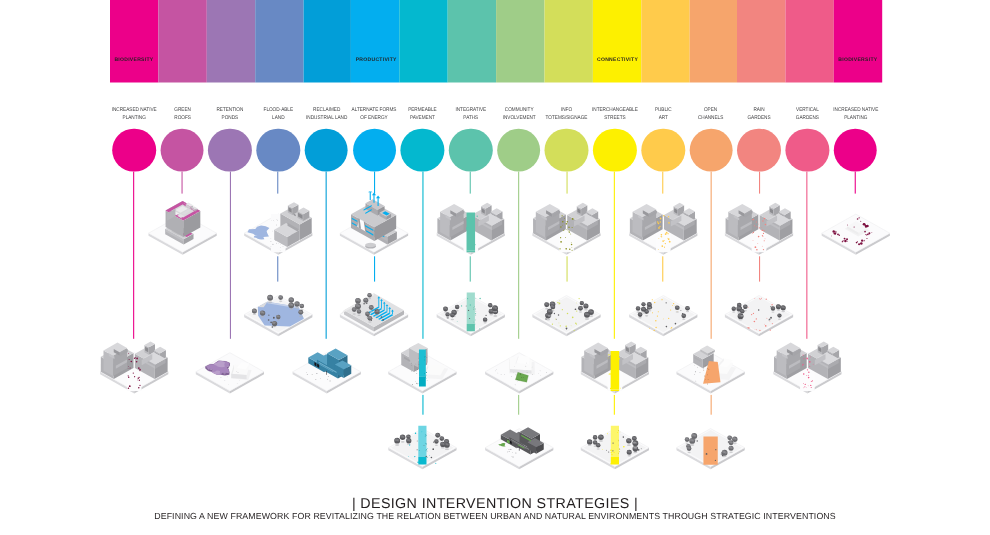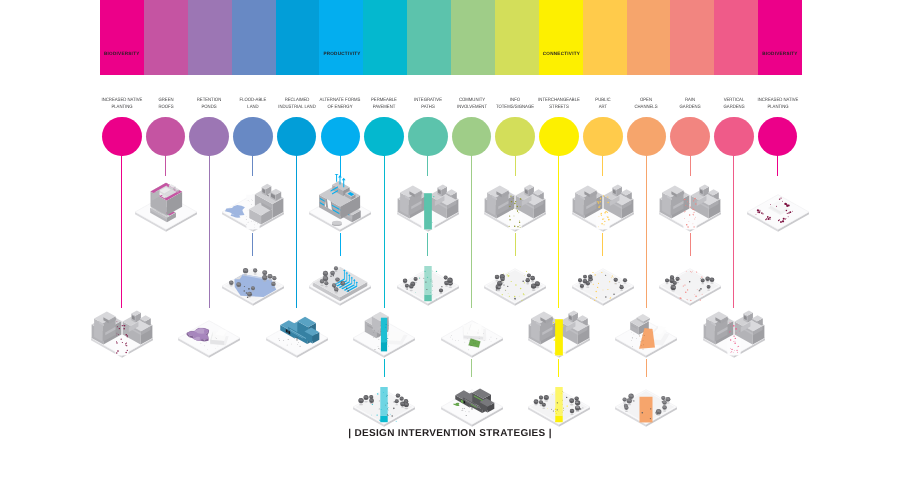--- a/index.html
+++ b/index.html
@@ -14,21 +14,21 @@
 .stems{position:absolute;left:0;top:0;width:900px;height:486px;}
 .stem{position:absolute;width:1px;}
 .col{position:absolute;top:0;width:0;}
 .col-label{position:absolute;top:98.3px;left:-40px;width:80px;text-align:center;
            font-size:4.85px;line-height:6.95px;color:#3f3f41;letter-spacing:-0.02px;
            transform:scaleX(0.88);transform-origin:50% 0;}
 .dot{position:absolute;top:116.6px;left:-19.8px;width:39.6px;height:39.6px;border-radius:50%;}
 .tile{position:absolute;}
 .tile svg{display:block;}
 .cap{position:absolute;left:0;width:900px;text-align:center;color:#231f20;}
-.cap-title{top:428px;font-size:10px;font-weight:700;letter-spacing:0.33px;}
+.cap-title{top:450px;font-size:13px;font-weight:400;letter-spacing:0.33px;}
 .cap-sub{top:465.0px;font-size:8.0px;letter-spacing:0.085px;}
 </style>
 </head>
 <body>
 
 <div id="stage">
 <div class="bar">
 <div class="bar-seg" style="background:#EC0089">
 <span class="bar-lab">BIODIVERSITY</span>
 </div>
@@ -1634,13 +1634,14 @@
         <circle cx="29.31" cy="43.68" r="0.79" fill="#5e5e62"></circle>
         <circle cx="42.72" cy="43.83" r="0.55" fill="#5e5e62"></circle>
         <circle cx="37.36" cy="49.57" r="0.57" fill="#5e5e62"></circle>
         <circle cx="43.97" cy="45.08" r="0.79" fill="#5e5e62"></circle>
         <circle cx="20.83" cy="31.97" r="0.63" fill="#5e5e62"></circle>
         <circle cx="49.27" cy="32.86" r="0.68" fill="#5e5e62"></circle>
         <circle cx="37.73" cy="39.81" r="0.57" fill="#5e5e62"></circle>
       </svg>
     </div>
 <div class="cap cap-title">| DESIGN INTERVENTION STRATEGIES |</div>
+<div class="cap cap-sub">DEFINING A NEW FRAMEWORK FOR REVITALIZING THE RELATION BETWEEN URBAN AND NATURAL ENVIRONMENTS THROUGH STRATEGIC INTERVENTIONS</div>
 </div>
 
 </body></html>

